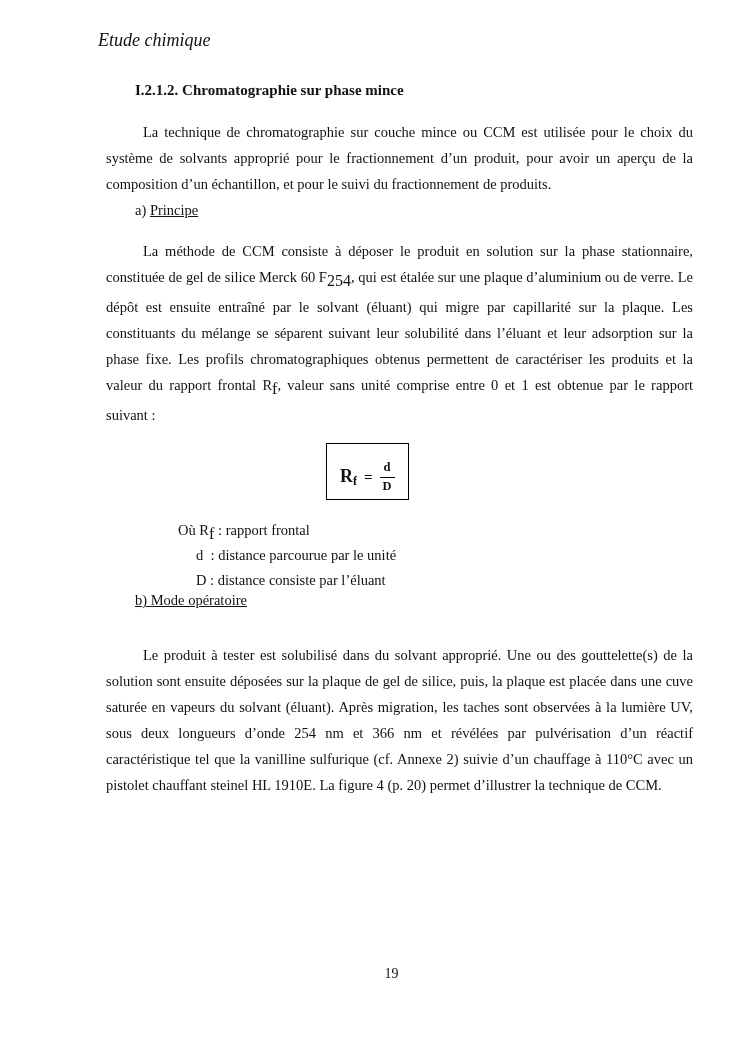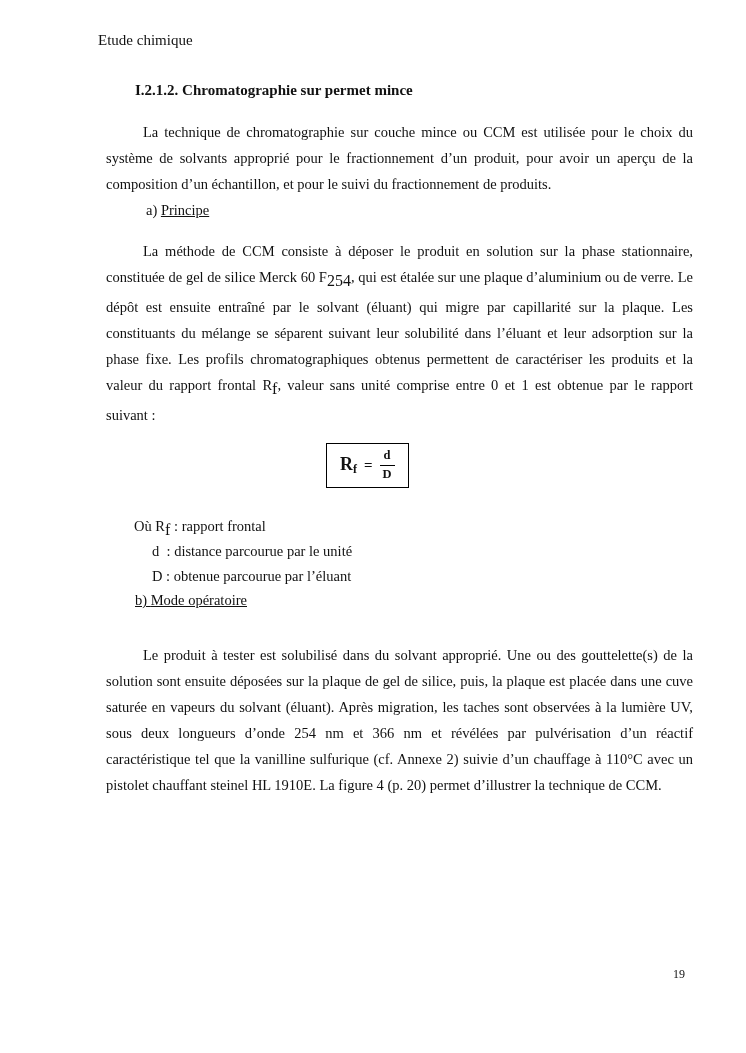--- a/index.html
+++ b/index.html
@@ -14,21 +14,22 @@
     background: #ffffff;
     color: #111111;
     font-family: "Liberation Serif", "DejaVu Serif", serif;
     font-size: 14.5px;
     overflow: hidden;
   }
   .running-header {
     position: absolute;
     left: 98px;
     top: 31px;
-    font-size: 15px;
+    font-style: italic;
+    font-size: 18px;
     line-height: 18px;
   }
   .section-heading {
     position: absolute;
     left: 135px;
     top: 77px;
     margin: 0;
     font-size: 15px;
     font-weight: bold;
     line-height: 26px;
@@ -45,34 +46,34 @@
   }
   .para-intro { top: 111px; }
   .para-principle { top: 230px; }
   .para-procedure { top: 634px; }
   .subheading {
     position: absolute;
     left: 135px;
     line-height: 26px;
     font-size: 14.5px;
   }
-  .subheading-a { top: 197px; margin-left: 11px; }
+  .subheading-a { top: 197px; }
   .subheading-b { top: 587px; text-decoration: underline; }
   .subheading .underlined { text-decoration: underline; }
   .formula-wrap {
     position: absolute;
     left: 326px;
     top: 443px;
   }
   .formula-box {
     display: inline-flex;
     align-items: center;
     justify-content: flex-start;
     border: 1.5px solid #000000;
-    padding: 4px 13px 5px 13px;
+    padding: 16px 13px 5px 13px;
     min-height: 34px;
     box-sizing: border-box;
     font-weight: bold;
   }
   .formula-lhs {
     font-size: 18px;
     font-weight: bold;
   }
   .formula-lhs sub {
     font-size: 12px;
@@ -91,46 +92,47 @@
     line-height: 1.25;
     font-weight: bold;
   }
   .formula-num {
     border-bottom: 1.4px solid #000000;
     padding: 0 4px 1px 4px;
   }
   .formula-den { padding-top: 1px; }
   .legend-line {
     position: absolute;
-    line-height: 24px;
+    line-height: 33px;
     font-size: 14.5px;
     white-space: pre;
+    margin-left: 44px;
   }
   .legend-rf { left: 134px; top: 514px; }
   .legend-d  { left: 152px; top: 539px; }
   .legend-D  { left: 152px; top: 564px; }
   sub.inline-sub { font-size: 16px; }
   .page-number {
     position: absolute;
     left: 98px;
     top: 965px;
     width: 587px;
-    text-align: right;
-    font-size: 12px;
+    text-align: center;
+    font-size: 14px;
     line-height: 18px;
   }
 </style>
 </head>
 <body>
 
 <div class="page">
 
   <div class="running-header">Etude chimique</div>
 
-  <h1 class="section-heading">I.2.1.2. Chromatographie sur permet mince</h1>
+  <h1 class="section-heading">I.2.1.2. Chromatographie sur phase mince</h1>
 
   <p class="para para-intro">La technique de chromatographie sur couche mince ou CCM est utilisée pour le choix du système de solvants approprié pour le fractionnement d’un produit, pour avoir un aperçu de la composition d’un échantillon, et pour le suivi du fractionnement de produits.</p>
 
   <div class="subheading subheading-a">
     <span>a) </span><span class="underlined">Principe</span>
   </div>
 
   <p class="para para-principle"><span>La méthode de CCM consiste à déposer le produit en solution sur la phase stationnaire, constituée de gel de silice Merck 60 F</span><sub class="inline-sub">254</sub><span>, qui est étalée sur une plaque d’aluminium ou de verre. Le dépôt est ensuite entraîné par le solvant (éluant) qui migre par capillarité sur la plaque. Les constituants du mélange se séparent suivant leur solubilité dans l’éluant et leur adsorption sur la phase fixe. Les profils chromatographiques obtenus permettent de caractériser les produits et la valeur du rapport frontal R</span><sub class="inline-sub">f</sub><span>, valeur sans unité comprise entre 0 et 1 est obtenue par le rapport suivant :</span></p>
 
   <div class="formula-wrap">
@@ -141,21 +143,21 @@
         <span class="formula-num">d</span>
         <span class="formula-den">D</span>
       </span>
     </div>
   </div>
 
   <div class="legend-line legend-rf"><span>Où R</span><sub class="inline-sub">f</sub><span> : rapport frontal</span></div>
 
   <div class="legend-line legend-d">d  : distance parcourue par le unité</div>
 
-  <div class="legend-line legend-D">D : obtenue parcourue par l’éluant</div>
+  <div class="legend-line legend-D">D : distance consiste par l’éluant</div>
 
   <div class="subheading subheading-b">
     <span>b) </span><span class="underlined">Mode opératoire</span>
   </div>
 
   <p class="para para-procedure">Le produit à tester est solubilisé dans du solvant approprié. Une ou des gouttelette(s) de la solution sont ensuite déposées sur la plaque de gel de silice, puis, la plaque est placée dans une cuve saturée en vapeurs du solvant (éluant). Après migration, les taches sont observées à la lumière UV, sous deux longueurs d’onde 254 nm et 366 nm et révélées par pulvérisation d’un réactif caractéristique tel que la vanilline sulfurique (cf. Annexe 2) suivie d’un chauffage à 110°C avec un pistolet chauffant steinel HL 1910E. La figure 4 (p. 20) permet d’illustrer la technique de CCM.</p>
 
   <div class="page-number">19</div>
 
 </div>

